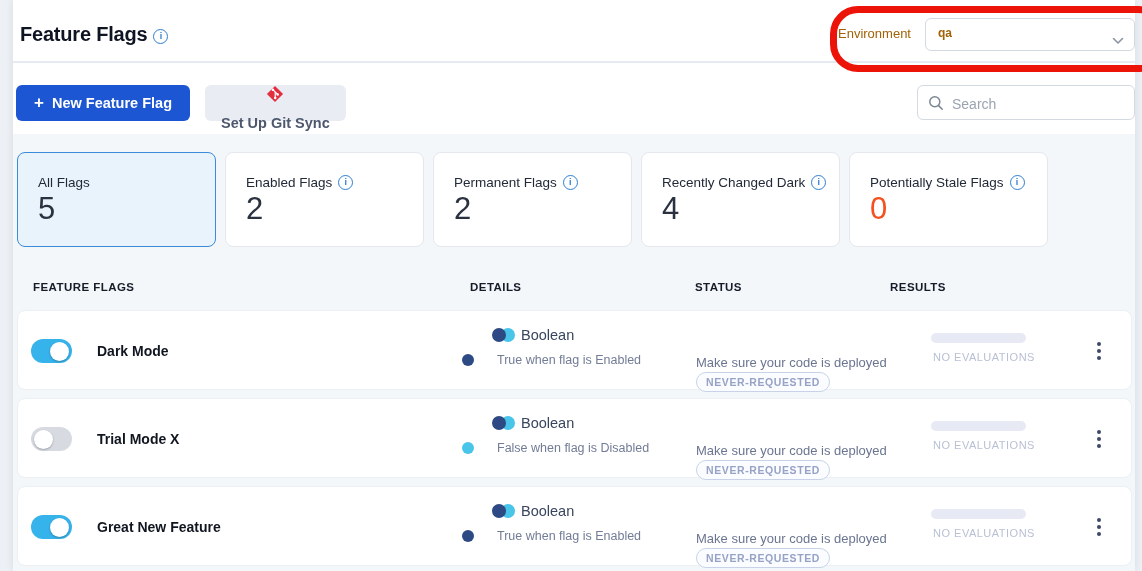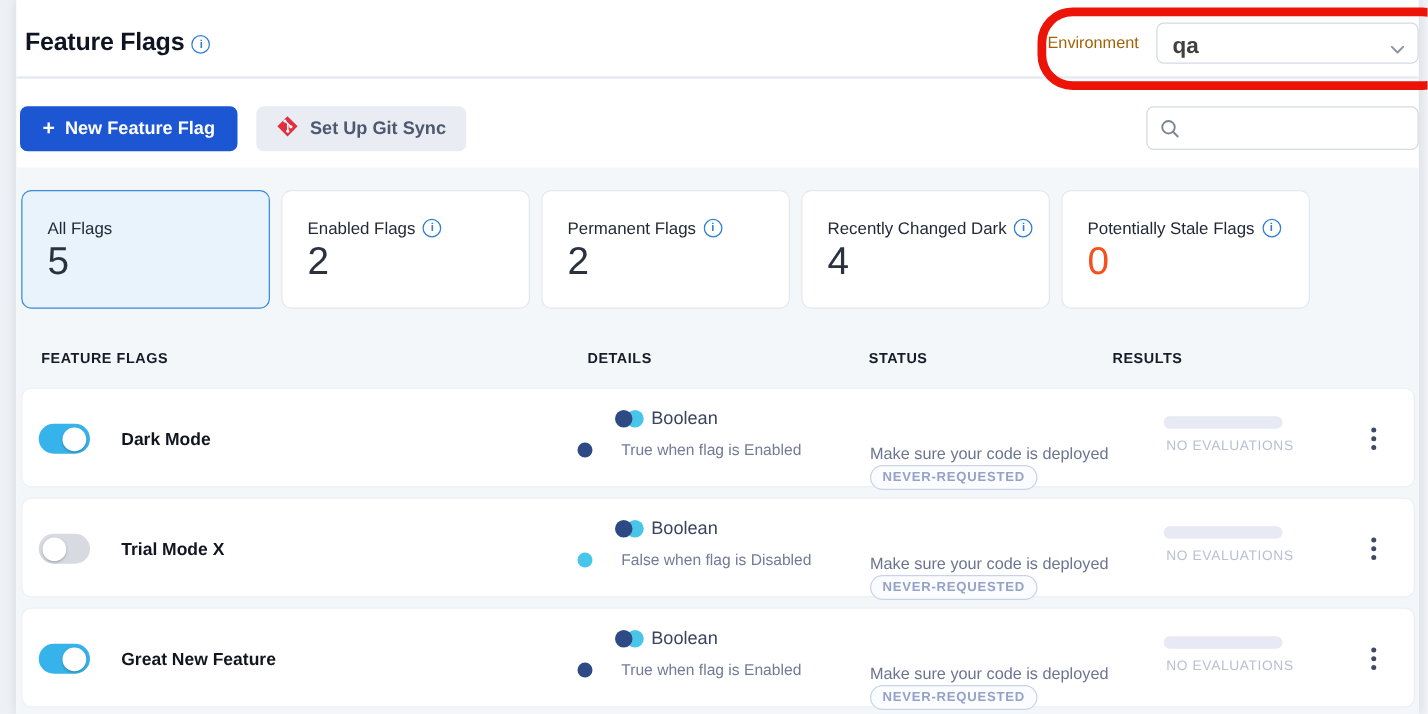--- a/index.html
+++ b/index.html
@@ -12,32 +12,32 @@
   .frame{position:absolute;left:13px;top:0;width:1122px;height:571px;background:#ffffff;box-shadow:0 0 8px rgba(30,40,60,.10);}
   .main-bg{position:absolute;left:13px;top:134px;width:1122px;height:437px;background:#f4f7fa;}
   .header-divider{position:absolute;left:13px;top:61px;width:1122px;height:2px;background:#e6ebf1;}
 
   
   .page-title{position:absolute;left:20px;top:23px;font-size:20px;font-weight:700;color:#0e1422;letter-spacing:-.2px;}
   .info-icon{display:inline-block;width:13px;height:13px;border:1.4px solid #2f7fd3;border-radius:50%;
     color:#2f7fd3;font-size:9px;font-weight:700;line-height:13px;text-align:center;font-style:normal;vertical-align:2px;margin-left:6px;}
   .env-label{position:absolute;left:838px;top:26px;font-size:13px;color:#a16207;}
   .env-select{position:absolute;left:925px;top:18px;width:208px;height:31px;background:#fff;border:1px solid #d4dae1;border-radius:6px;cursor:pointer;}
-  .env-value{position:absolute;left:12px;top:7px;font-size:18px;font-weight:600;color:#404040;}
+  .env-value{position:absolute;left:12px;top:7px;font-size:12px;font-weight:600;color:#a16207;}
   .env-chevron{position:absolute;right:10px;top:12px;}
 
   
   .annotation{position:absolute;left:830px;top:6px;width:322px;height:52px;border:7px solid #ec1408;border-radius:28px;z-index:60;pointer-events:none;}
 
   
   .btn-primary{position:absolute;left:16px;top:85px;height:36px;padding:0 18px;background:#1d56d3;border:none;border-radius:6px;
     color:#fff;font-size:14.5px;font-weight:700;font-family:inherit;cursor:pointer;display:flex;align-items:center;gap:8px;}
   .btn-primary .plus{font-size:17px;font-weight:600;margin-top:-1px;}
   .btn-gitsync{position:absolute;left:205px;top:85px;height:36px;padding:0 16px;background:#e9ecf3;border:none;border-radius:6px;
-    color:#4d576e;font-size:14.5px;font-weight:700;font-family:inherit;cursor:pointer;display:flex;align-items:center;gap:9px;}
+    color:#4d576e;font-size:14.5px;font-weight:700;font-family:inherit;cursor:pointer;display:flex;align-items:center;gap:9px;flex-direction:column;}
   .search-box{position:absolute;left:917px;top:85px;width:218px;height:35px;background:#fff;border:1px solid #d4dae1;border-radius:6px;box-sizing:border-box;}
   .search-box svg{position:absolute;left:10px;top:9px;}
   .search-input{position:absolute;left:32px;top:1px;width:178px;height:31px;border:none;outline:none;font-size:14px;color:#333;font-family:inherit;background:transparent;}
   .search-input::placeholder{color:#9aa4b0;}
 
   
   .stat-card{position:absolute;top:152px;width:199px;height:95px;background:#fff;border:1px solid #e4e8ee;border-radius:8px;box-sizing:border-box;cursor:pointer;}
   .stat-card.selected{background:#e8f3fc;border:1.5px solid #3a8bd9;}
   .card0{left:17px}.card1{left:225px}.card2{left:433px}.card3{left:641px}.card4{left:849px}
   .stat-label{position:absolute;left:20px;top:22px;font-size:13.5px;color:#222a37;white-space:nowrap;}
@@ -111,20 +111,21 @@
       <circle cx="12.3" cy="17.2" r="1.7" fill="#fff"></circle>
     </svg>
   </span>
   <span>Set Up Git Sync</span>
 </button>
 <div class="search-box">
   <svg width="16" height="16" viewBox="0 0 16 16">
       <circle cx="6.8" cy="6.8" r="5" fill="none" stroke="#7b8694" stroke-width="1.5"></circle>
       <line x1="10.6" y1="10.6" x2="14.2" y2="14.2" stroke="#7b8694" stroke-width="1.5" stroke-linecap="round"></line>
     </svg>
+  <input class="search-input" placeholder="Search" style="">
 </div>
 
 <div class="stat-card card0 selected">
   <div class="stat-label"><span>All Flags</span></div>
   <div class="stat-value">5</div>
 </div>
 <div class="stat-card card1">
   <div class="stat-label"><span>Enabled Flags</span><i class="info-icon">i</i></div>
   <div class="stat-value">2</div>
 </div>

